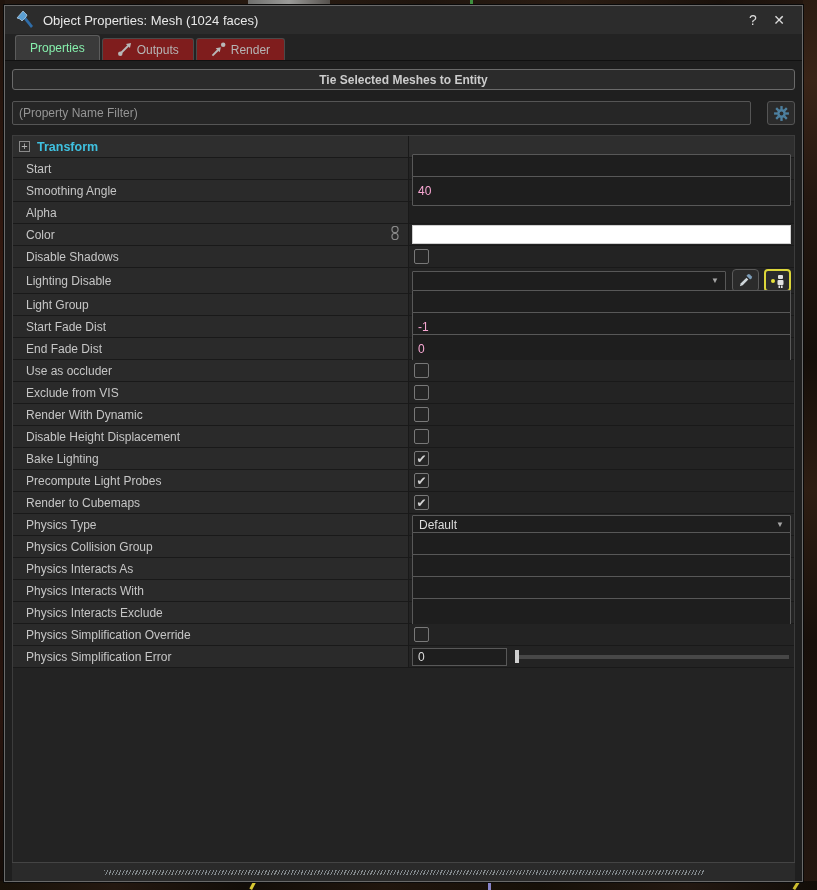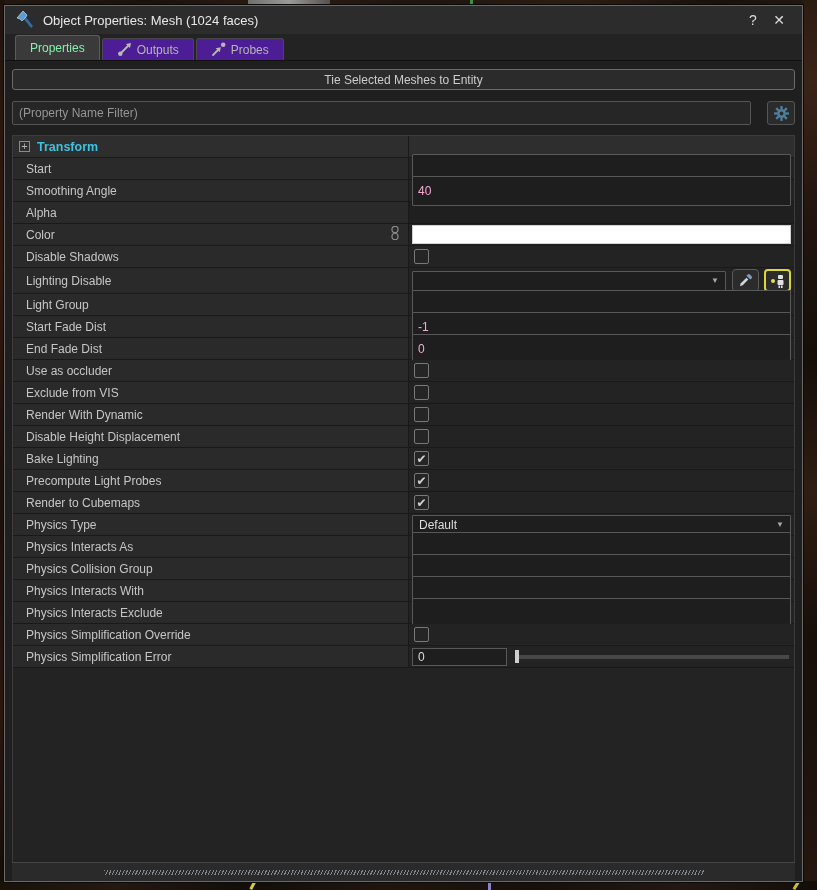--- a/index.html
+++ b/index.html
@@ -28,29 +28,29 @@
             background:#1f1f1f; border:1px solid #6a6a6a; box-shadow:0 0 0 1px #0a0a0a;
             display:flex; flex-direction:column; }
 
   .titlebar { height:28px; background:#2c2c2c; display:flex; align-items:center; padding:0 10px; flex:none; }
   .titlebar .title { color:#e8e8e8; font-size:13px; margin-left:8px; }
   .tb-spacer { flex:1; }
   .tb-btn { color:#dcdcdc; font-size:14px; width:26px; text-align:center; cursor:default; }
 
   .tabbar { height:27px; background:#232323; display:flex; align-items:flex-end; padding-left:10px; flex:none;
             border-bottom:1px solid #111; }
-  .tab { display:flex; align-items:center; gap:5px; padding:0 14px; height:22px; background:#4c1d95;
+  .tab { display:flex; align-items:center; gap:5px; padding:0 14px; height:22px; background:#7f1d1d;
          border:1px solid #4a4a4a; border-bottom:none; border-radius:3px 3px 0 0; color:#b5b5b5; font-size:12px; margin-right:2px; }
   .tab.active { height:25px; background:#3a3a3a; color:#86efac; border-color:#5c5c5c; }
   .tab svg { flex:none; }
 
   .content { flex:1; display:flex; flex-direction:column; padding:8px 7px 0 7px; min-height:0; }
 
   .tie-btn { height:21px; background:#2b2b2b; border:1px solid #6a6a6a; border-radius:3px;
-             color:#cccccc; font-size:12px; font-family:inherit; width:100%; margin-bottom:11px; }
+             color:#cccccc; font-size:12px; font-family:inherit; width:100%; margin-bottom:11px;font-weight:bold; }
 
   .filter-row { display:flex; gap:16px; margin-bottom:10px; flex:none; }
   .filter-input { flex:1; height:24px; background:#262626; border:1px solid #555; border-radius:2px;
                   color:#ddd; font-size:12px; padding:0 6px; font-family:inherit; }
   .filter-input::placeholder { color:#959595; }
   .gear-btn { width:28px; height:24px; background:#2b2b2b; border:1px solid #555; border-radius:3px;
               display:flex; align-items:center; justify-content:center; }
 
   
   .grid { flex:1; display:flex; flex-direction:column; border:1px solid #3c3c3c; border-bottom:none; min-height:0; }
@@ -133,21 +133,21 @@
         <polygon points="15,1 13.8,6.5 9.5,2.2" fill="#b8b8b8"></polygon>
       </svg>
       <span>Outputs</span>
     </div>
     <div class="tab">
       <svg width="15" height="15" viewBox="0 0 16 16">
         <circle cx="13" cy="3" r="2.4" fill="#b8b8b8"></circle>
         <line x1="1.5" y1="14.5" x2="7.5" y2="8.5" stroke="#b8b8b8" stroke-width="2"></line>
         <polygon points="10.5,5.5 9.3,11 5,6.7" fill="#b8b8b8"></polygon>
       </svg>
-      <span>Probes</span>
+      <span>Render</span>
     </div>
   </div>
 
   <div class="content">
 
     <button class="tie-btn">Tie Selected Meshes to Entity</button>
 
     <div class="filter-row">
       <input class="filter-input" placeholder="(Property Name Filter)" style="">
       <div class="gear-btn">
@@ -329,29 +329,29 @@
           </div>
           <div class="cell-value">
             <div class="combo full">
               <span>Default</span>
               <span class="arrow">▼</span>
             </div>
           </div>
         </div>
         <div class="prow">
           <div class="cell-label">
+            <span class="label-flex">Physics Collision Group</span>
+          </div>
+          <div class="cell-value">
+            <input class="txt-input" value="" style="">
+          </div>
+        </div>
+        <div class="prow">
+          <div class="cell-label">
             <span class="label-flex">Physics Interacts As</span>
-          </div>
-          <div class="cell-value">
-            <input class="txt-input" value="" style="">
-          </div>
-        </div>
-        <div class="prow">
-          <div class="cell-label">
-            <span class="label-flex">Physics Collision Group</span>
           </div>
           <div class="cell-value">
             <input class="txt-input" value="" style="">
           </div>
         </div>
         <div class="prow">
           <div class="cell-label">
             <span class="label-flex">Physics Interacts With</span>
           </div>
           <div class="cell-value">

